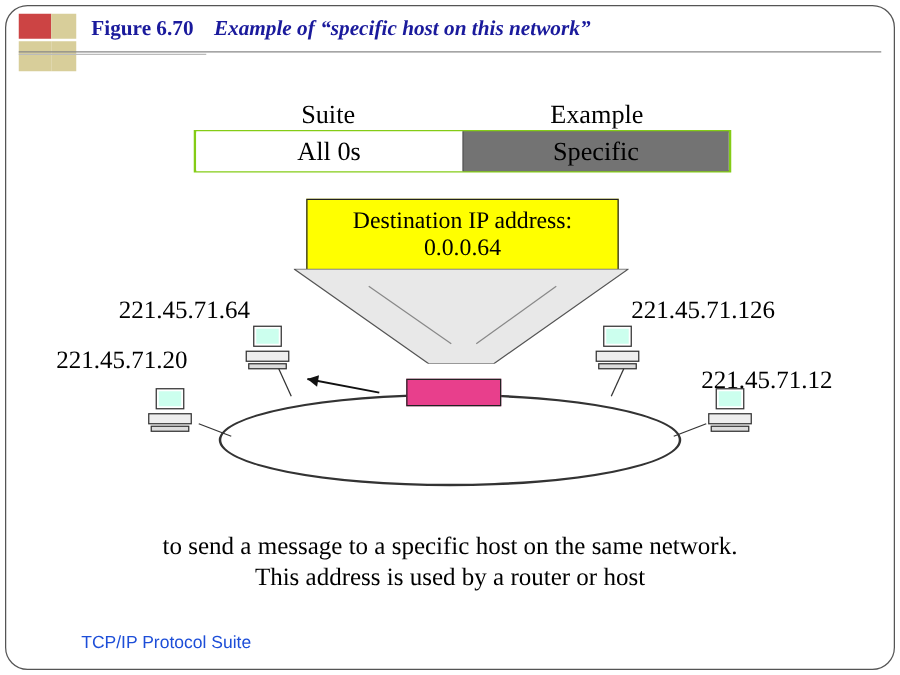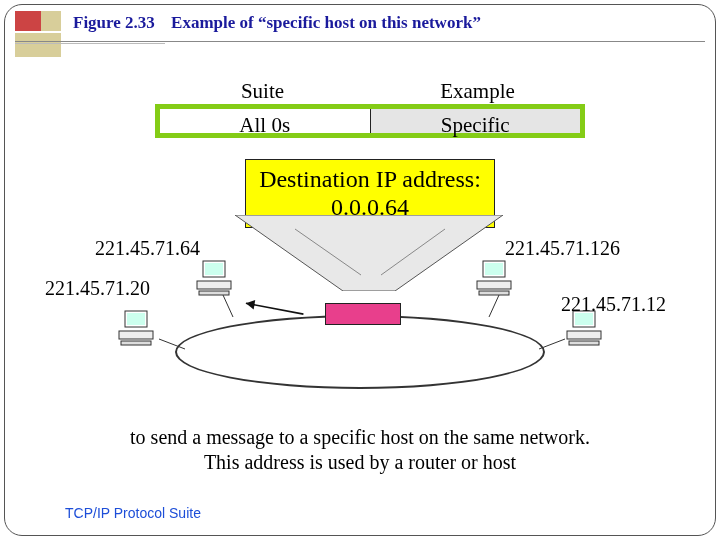--- a/index.html
+++ b/index.html
@@ -35,21 +35,21 @@
   .logo .sq4 { position:absolute; right:0; bottom:0; width:20px; height:24px; background:#d8ce9a; }
   .title {
     position: absolute;
     left: 58px; top: 2px;
     font-size: 17px;
     color: #1a1a9c;
     font-weight: bold;
     font-family: "Times New Roman", serif;
   }
   .title .fignum { font-style: normal; font-weight: bold; margin-right: 12px; }
-  .title .figtxt { font-weight: bold; }
+  .title .figtxt { font-style: italic; font-weight: bold; }
   .rule {
     position: absolute;
     left: 0; right: 0; top: 30px;
     height: 14px;
     border-top: 1px solid #888;
   }
   .rule::after {
     content:"";
     position:absolute;
     left:0; top:1px;
@@ -57,33 +57,33 @@
     border-top:1px solid #bbb;
   }
   
   .addrbar {
     position: absolute;
     left: 150px; top: 74px;
     width: 430px;
   }
   .addrbar .labels { display:flex; font-size:21px; }
   .addrbar .labels > div { flex:1; text-align:center; }
-  .addrbar .cells { display:flex; border:5px solid #84cc16; height:34px; font-size:21px; }
+  .addrbar .cells { display:flex; border:2px solid #84cc16; height:34px; font-size:21px;align-items:center; }
   .addrbar .cells > div { flex:1; text-align:center; line-height:32px; }
   .addrbar .cells .c1 { background:#fff; border-right:1px solid #222;}
-  .addrbar .cells .c2 { background:#e5e5e5; }
+  .addrbar .cells .c2 { background:#737373; }
   
   .destbox {
     position:absolute;
     left:240px; top:154px;
     width:250px; padding:6px 4px;
     background:#ffff00;
     border:1px solid #222;
     text-align:center;
-    font-size:24px;
+    font-size:19px;
     line-height:1.15;
   }
   
   .funnel {
     position:absolute;
     left:230px; top:210px;
     width:268px; height:76px;
   }
   
   .netwrap {
@@ -149,21 +149,21 @@
 <div class="slide">
 
   <div class="hdr">
     <div class="logo">
       <div class="sq1"></div>
         <div class="sq2"></div>
         <div class="sq3"></div>
         <div class="sq4"></div>
     </div>
     <div class="title">
-      <span class="fignum">Figure 2.33</span>
+      <span class="fignum">Figure 6.70</span>
       <span class="figtxt">Example of “specific host on this network”</span>
     </div>
     <div class="rule"></div>
   </div>
 
   <div class="addrbar">
     <div class="labels">
       <div>Suite</div>
       <div>Example</div>
     </div>

